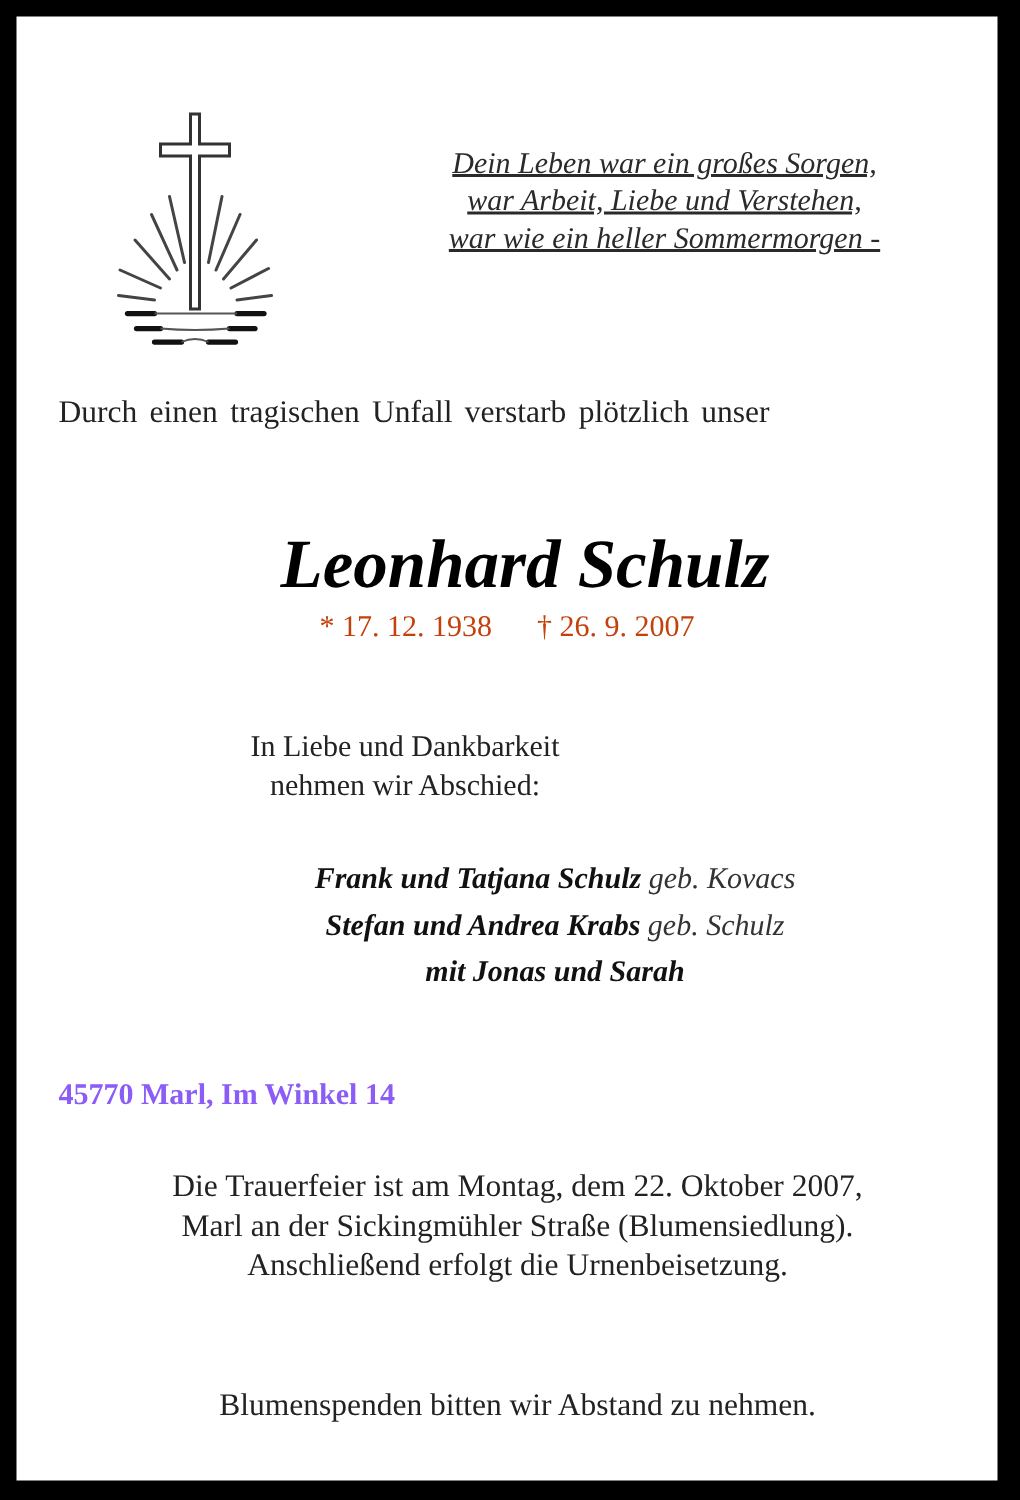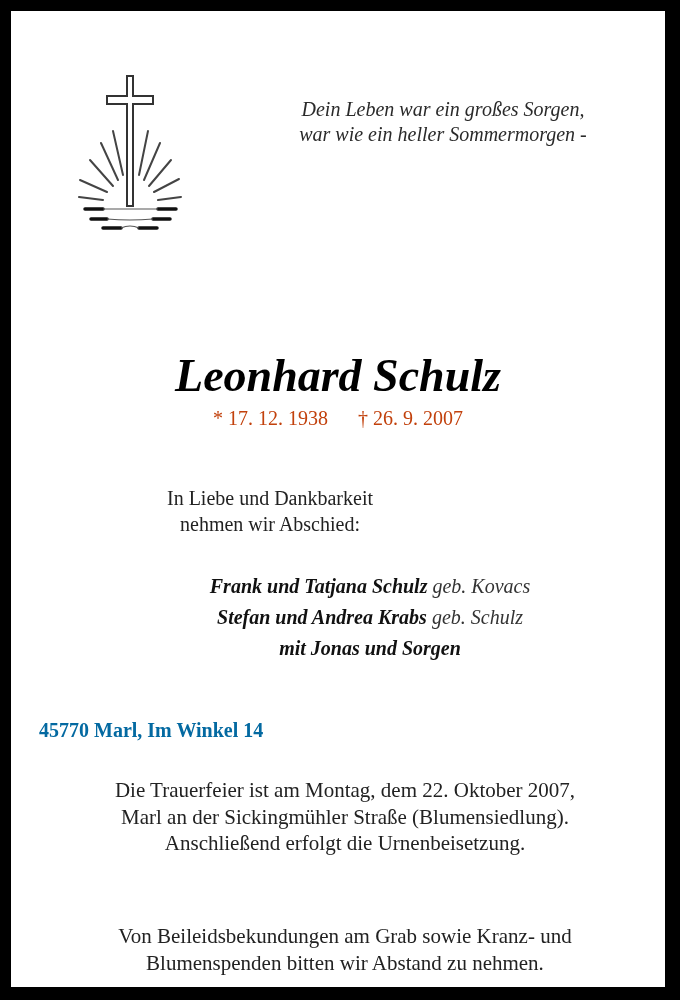--- a/index.html
+++ b/index.html
@@ -1,36 +1,36 @@
 <!DOCTYPE html>
 <html><head>
 <meta charset="utf-8">
 <style>
   html, body { margin:0; padding:0; }
   body { width:680px; height:1000px; background:#000; position:relative; overflow:hidden;
          font-family:"Liberation Serif", "DejaVu Serif", serif; color:#1a1a1a; }
   .card { position:absolute; left:11px; top:11px; width:654px; height:976px; background:#fff; }
   .emblem { position:absolute; left:52px; top:62px; width:130px; height:160px; }
   .poem { position:absolute; left:222px; top:86px; width:420px; text-align:center;
-          font-style:italic; font-size:20px; line-height:25px; color:#2a2a2a; }
+          font-style:italic; font-size:20px; line-height:25px; color:#2a2a2a;text-decoration:underline; }
   .poem div { white-space:nowrap; }
   .intro { position:absolute; left:28px; top:249px; width:612px; font-size:21px; line-height:28px;
            text-align:justify; color:#222; }
   .intro div { white-space:nowrap; }
   .intro .l1 { word-spacing:3px; }
-  .name { position:absolute; left:0; top:337px; width:654px; text-align:center; font-style:italic;
+  .name { position:absolute; left:12px; top:337px; width:654px; text-align:center; font-style:italic;
           font-weight:bold; font-size:46px; line-height:56px; color:#000; }
   .dates { position:absolute; left:0; top:394px; width:654px; text-align:center; font-size:20px; line-height:26px; color:#c2410c; }
   .dates span { display:inline-block; }
   .dates .gap { width:30px; }
   .farewell { position:absolute; left:0; top:474px; width:518px; text-align:center; font-size:20px; line-height:26px; color:#222; }
   .family { position:absolute; left:0; top:560px; width:654px; text-align:center; font-size:20px; line-height:31px;padding-left:32px; }
   .family .bn { font-weight:bold; font-style:italic; color:#111; }
   .family .geb { font-style:italic; color:#333; }
-  .address { position:absolute; left:28px; top:706px; font-weight:bold; font-size:20px; line-height:26px; color:#0369a1; }
+  .address { position:absolute; left:28px; top:706px; font-weight:bold; font-size:20px; line-height:26px; color:#8b5cf6; }
   .para { position:absolute; left:28px; width:612px; font-size:21px; line-height:27px; color:#222; }
   .para div { white-space:nowrap;text-align:center; }
   .p1 { top:766px; }
   .p2 { top:819px; }
   .p3 { top:912px; }
 </style>
 </head>
 <body>
 
 <div class="card">
@@ -63,24 +63,26 @@
       <g stroke="#555" stroke-width="1.2">
         <line x1="40" y1="136" x2="95" y2="136"></line>
         <path d="M44 146 Q67 148 90 146" fill="none"></path>
         <path d="M58 155 Q67 151 76 155" fill="none"></path>
       </g>
     </svg>
   </div>
 
   <div class="poem">
     <div>Dein Leben war ein großes Sorgen,</div>
+    <div>war Arbeit, Liebe und Verstehen,</div>
     <div>war wie ein heller Sommermorgen -</div>
   </div>
 
   <div class="intro">
+    <div class="l1">Durch einen tragischen Unfall verstarb plötzlich unser</div>
   </div>
 
   <div class="name">Leonhard Schulz</div>
 
   <div class="dates">
     <span>* 17. 12. 1938</span><span class="gap"></span><span>† 26. 9. 2007</span>
   </div>
 
   <div class="farewell">
     <div>In Liebe und Dankbarkeit</div>
@@ -90,32 +92,31 @@
   <div class="family">
     <div>
       <span class="bn">Frank und Tatjana Schulz</span>
       <span class="geb">geb. Kovacs</span>
     </div>
     <div>
       <span class="bn">Stefan und Andrea Krabs</span>
       <span class="geb">geb. Schulz</span>
     </div>
     <div>
-      <span class="bn">mit Jonas und Sorgen</span>
+      <span class="bn">mit Jonas und Sarah</span>
     </div>
   </div>
 
   <div class="address">45770 Marl, Im Winkel 14</div>
 
   <div class="para p1">
     <div>Die Trauerfeier ist am Montag, dem 22. Oktober 2007,</div>
     <div>Marl an der Sickingmühler Straße (Blumensiedlung).</div>
   </div>
 
   <div class="para p2">
     <div>Anschließend erfolgt die Urnenbeisetzung.</div>
   </div>
 
   <div class="para p3">
-    <div>Von Beileidsbekundungen am Grab sowie Kranz- und</div>
     <div>Blumenspenden bitten wir Abstand zu nehmen.</div>
   </div>
 </div>
 
 </body></html>

